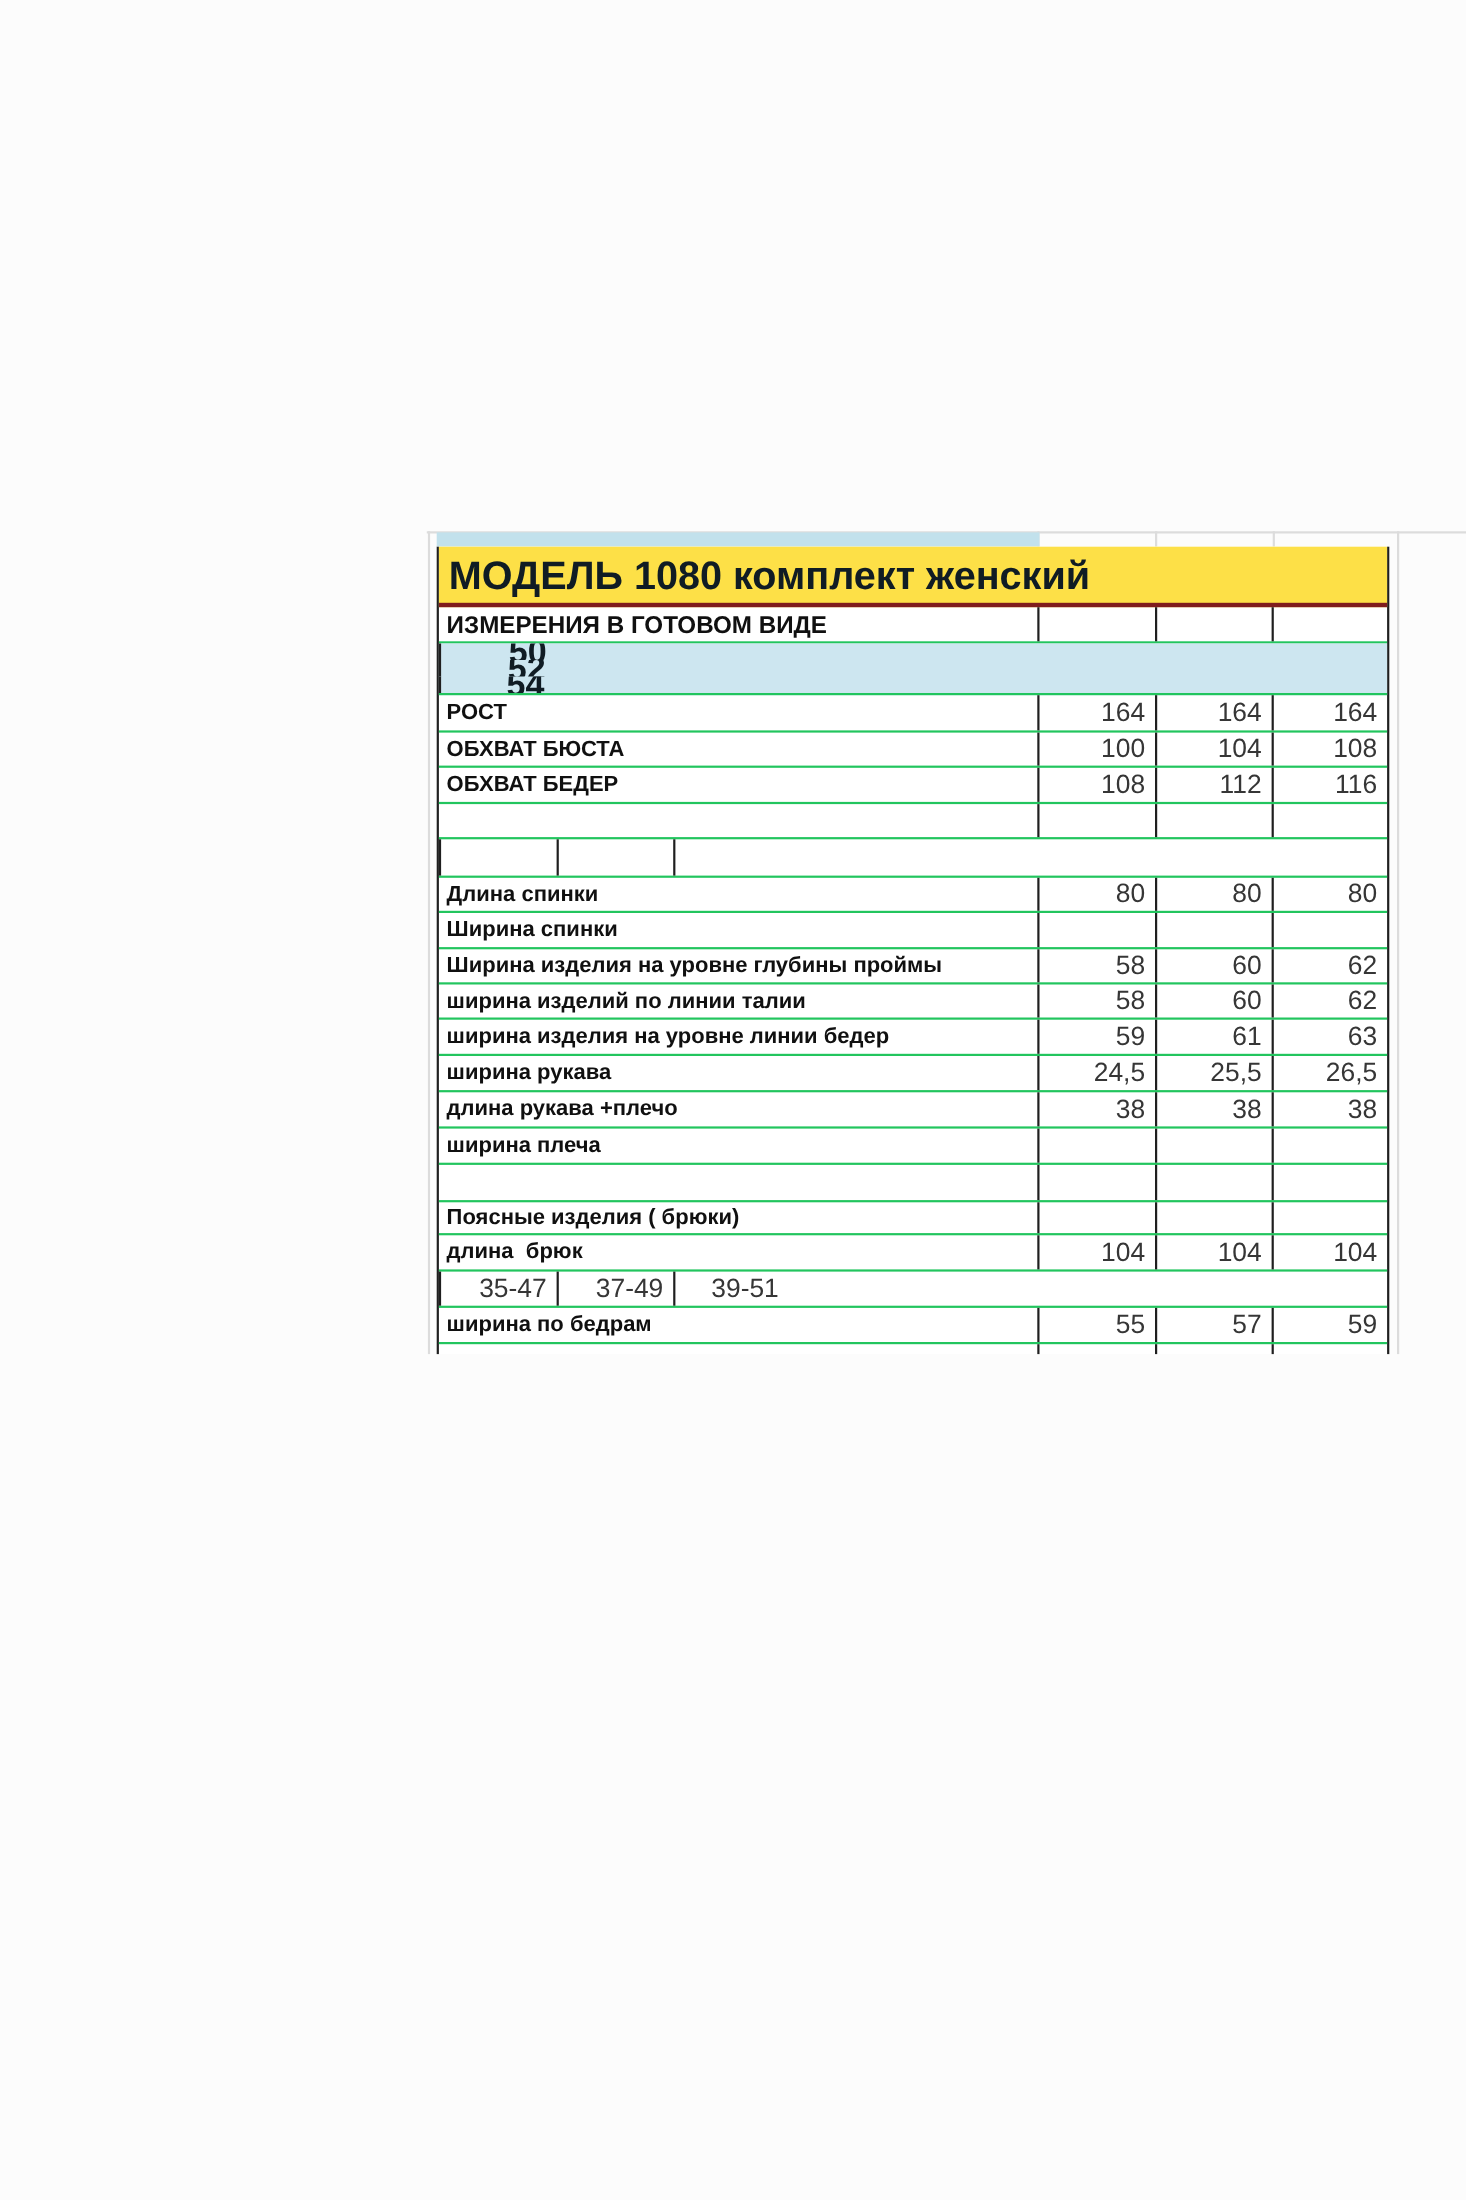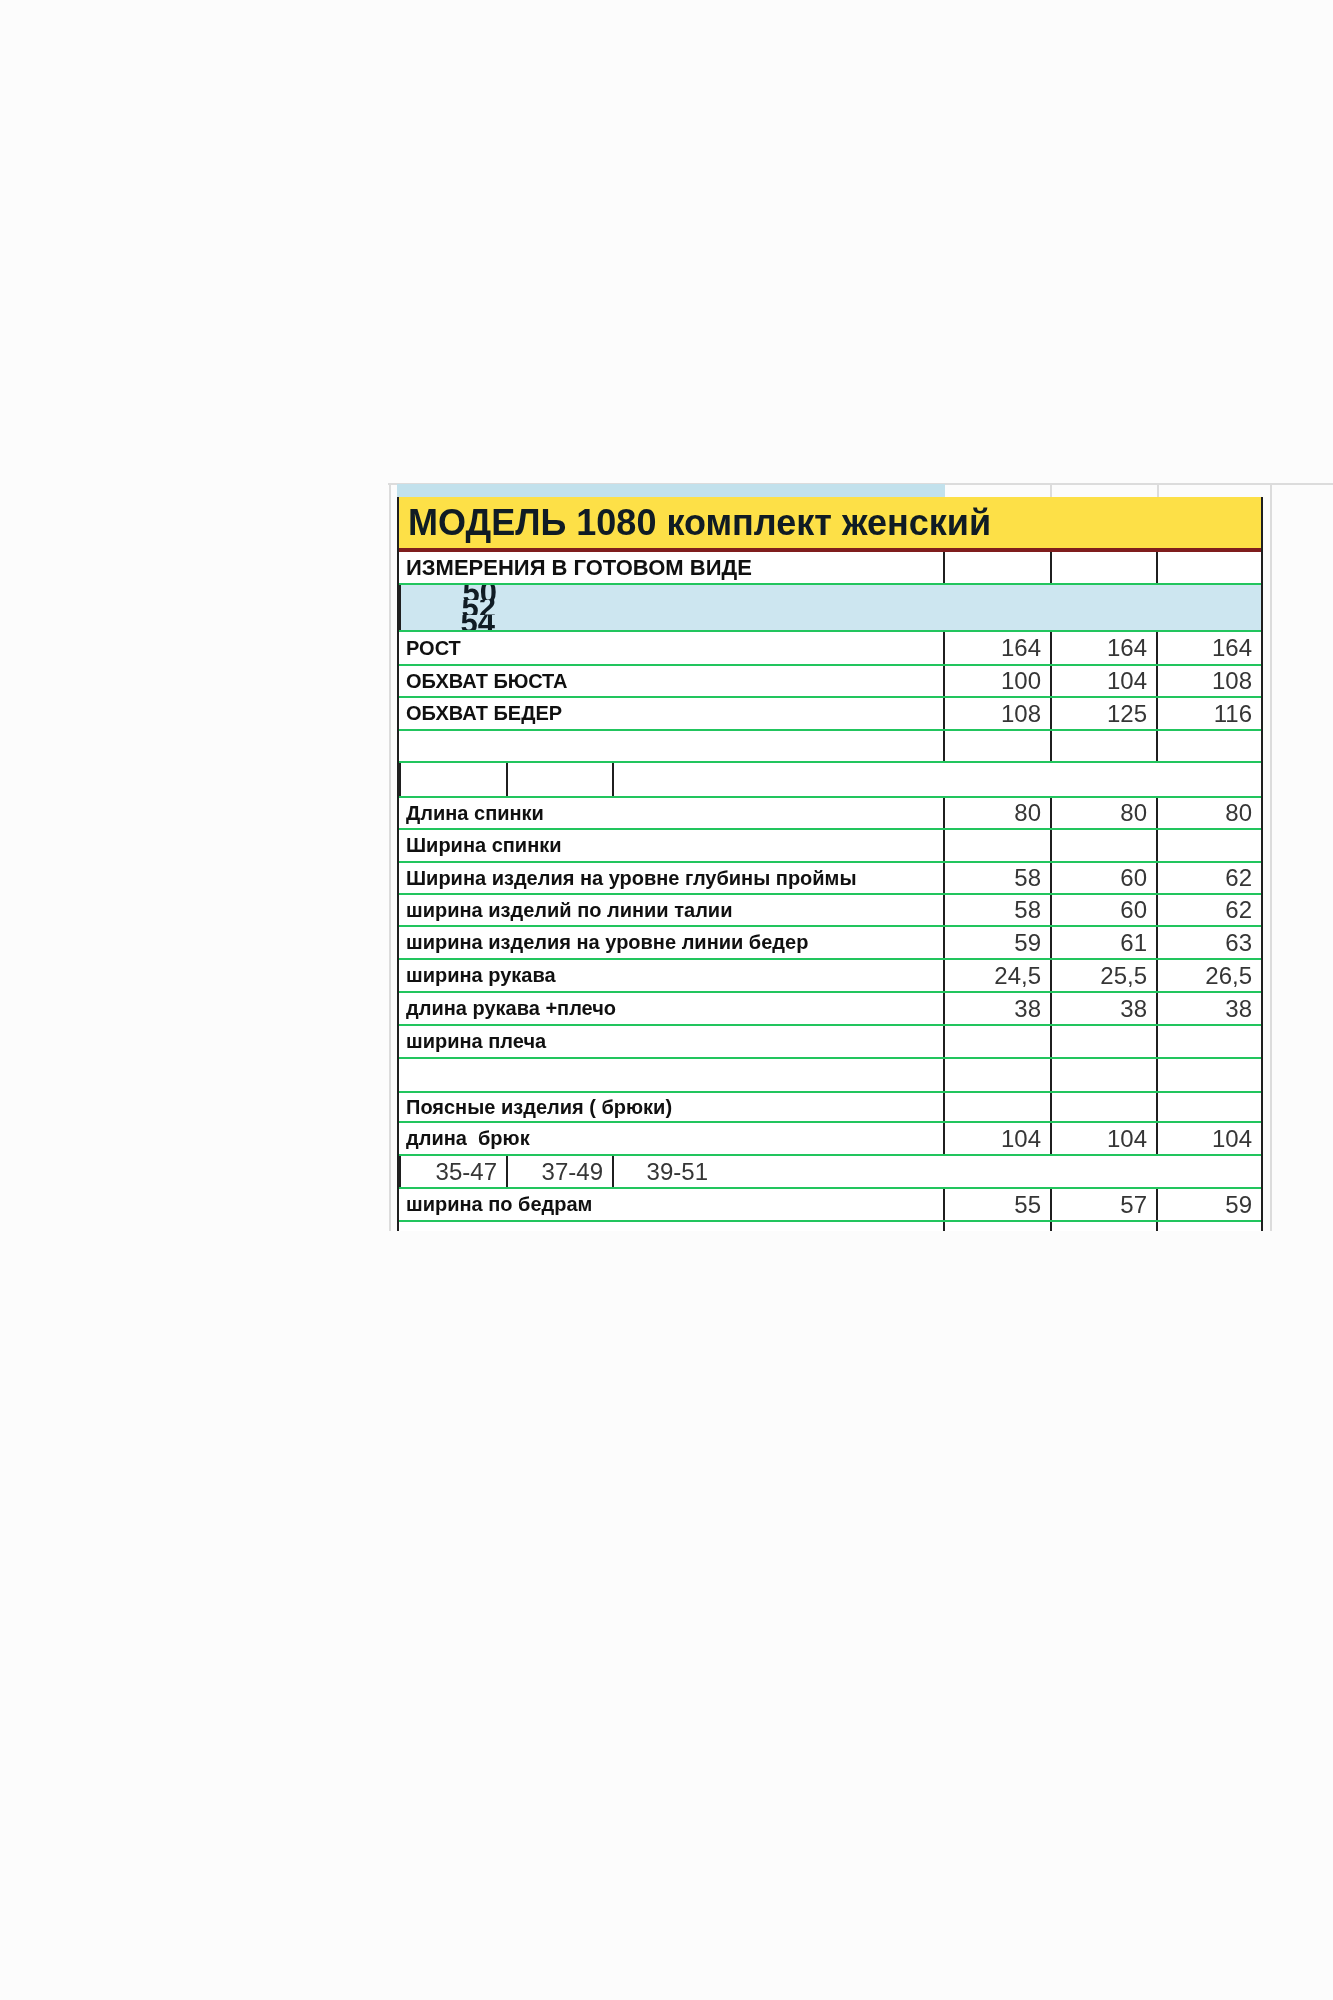--- a/index.html
+++ b/index.html
@@ -100,21 +100,21 @@
   <div class="row" style="height:32px">
     <div class="cell label">ОБХВАТ БЮСТА</div>
     <div class="cell val v0">100</div>
     <div class="cell val v1">104</div>
     <div class="cell val v2">108</div>
   </div>
 
   <div class="row" style="height:33px">
     <div class="cell label">ОБХВАТ БЕДЕР</div>
     <div class="cell val v0">108</div>
-    <div class="cell val v1">125</div>
+    <div class="cell val v1">112</div>
     <div class="cell val v2">116</div>
   </div>
 
   <div class="row" style="height:32px">
     <div class="cell label"></div>
     <div class="cell val v0"></div>
     <div class="cell val v1"></div>
     <div class="cell val v2"></div>
   </div>
 

